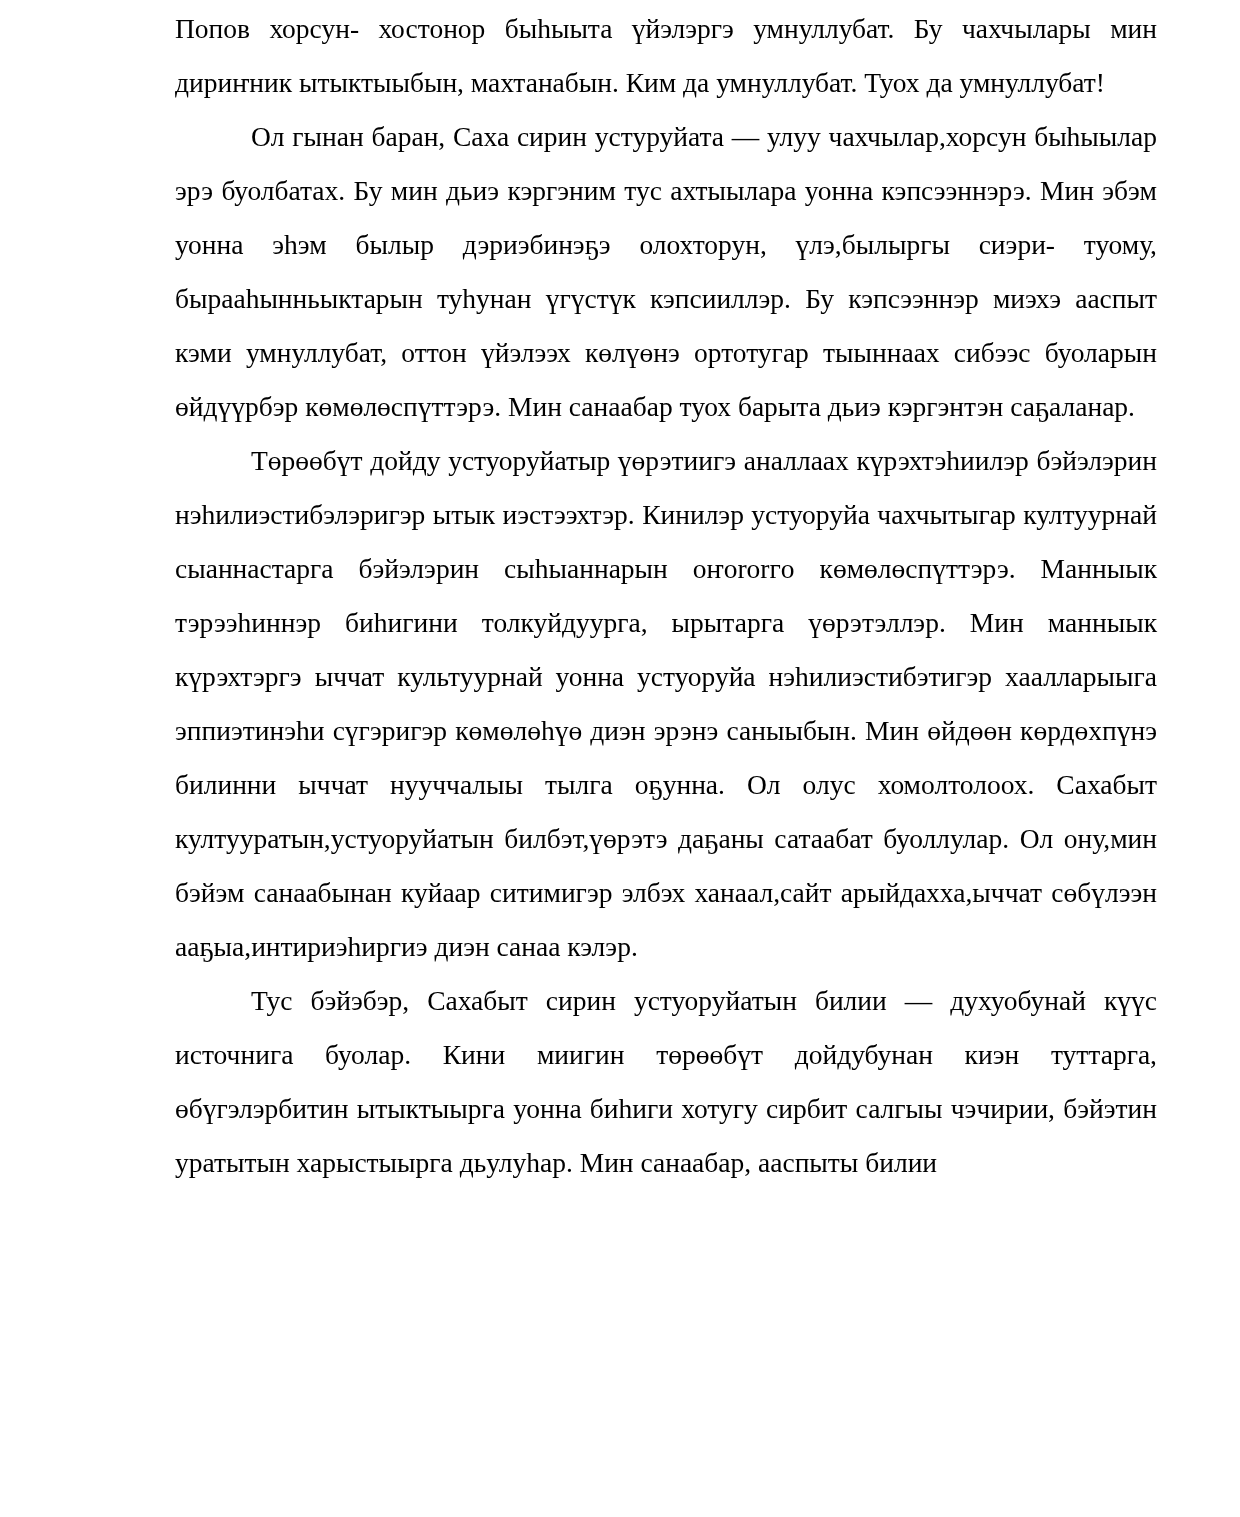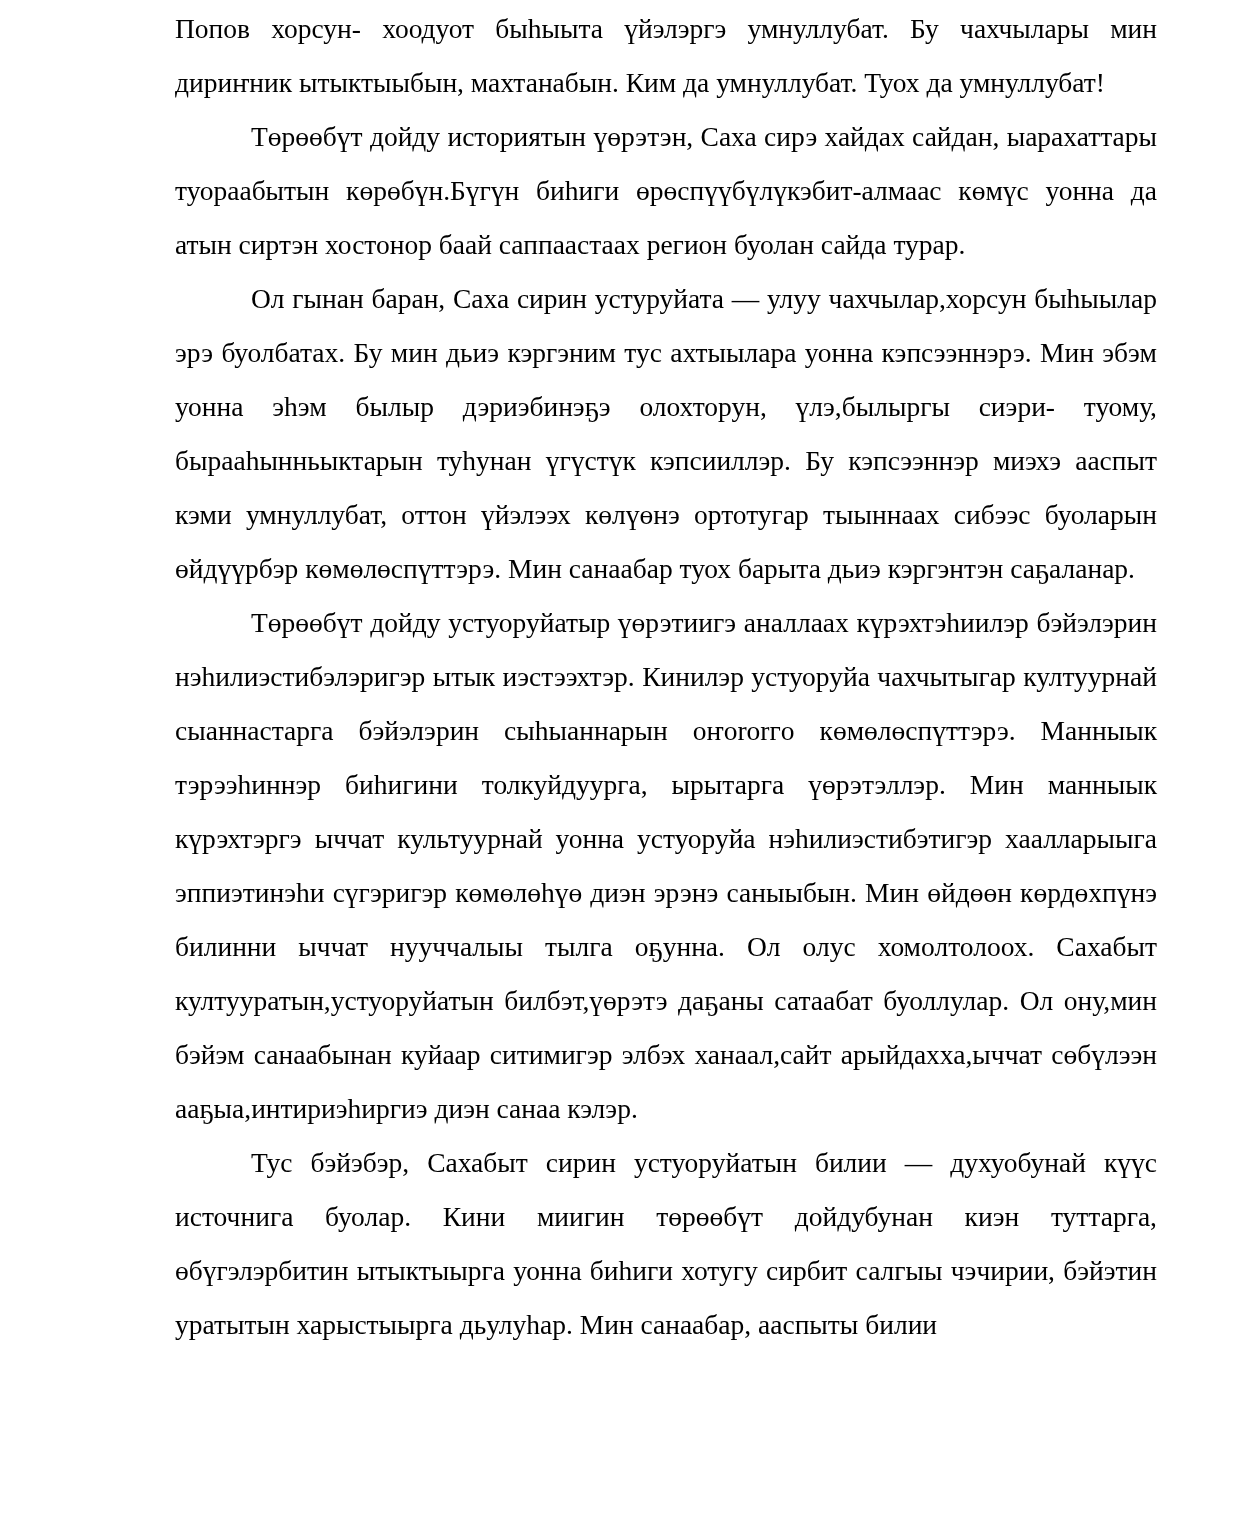--- a/index.html
+++ b/index.html
@@ -43,23 +43,22 @@
   p.body-para + p.body-para {
     margin-top: 0;
   }
 </style>
 </head>
 <body>
 
 <div class="page">
   <div class="text-column">
 
-    <p class="body-para no-indent">Попов хорсун- хоодуот быһыыта үйэлэргэ умнуллубат. Бу чахчылары мин дириҥник ытыктыыбын, махтанабын. Ким да умнуллубат. Туох да умнуллубат!</p>
+    <p class="body-para no-indent">Попов хорсун- хостонор быһыыта үйэлэргэ умнуллубат. Бу чахчылары мин дириҥник ытыктыыбын, махтанабын. Ким да умнуллубат. Туох да умнуллубат!</p>
 
-    <p class="body-para">Төрөөбүт дойду историятын үөрэтэн, Саха сирэ хайдах сайдан, ыарахаттары туораабытын көрөбүн.Бүгүн биһиги өрөспүүбүлүкэбит-алмаас көмүс уонна да атын сиртэн хостонор баай саппаастаах регион буолан сайда турар.</p>
 
     <p class="body-para">Ол гынан баран, Саха сирин устуруйата — улуу чахчылар,хорсун быһыылар эрэ буолбатах. Бу мин дьиэ кэргэним тус ахтыылара уонна кэпсээннэрэ. Мин эбэм уонна эһэм былыр дэриэбинэҕэ олохторун, үлэ,былыргы сиэри- туому, бырааһынньыктарын туһунан үгүстүк кэпсииллэр. Бу кэпсээннэр миэхэ ааспыт кэми умнуллубат, оттон үйэлээх көлүөнэ ортотугар тыыннаах сибээс буоларын өйдүүрбэр көмөлөспүттэрэ. Мин санаабар туох барыта дьиэ кэргэнтэн саҕаланар.</p>
 
     <p class="body-para">Төрөөбүт дойду устуоруйатыр үөрэтиигэ аналлаах күрэхтэһиилэр бэйэлэрин нэһилиэстибэлэригэр ытык иэстээхтэр. Кинилэр устуоруйа чахчытыгар култуурнай сыаннастарга бэйэлэрин сыһыаннарын оҥororгo көмөлөспүттэрэ. Манныык тэрээһиннэр биһигини толкуйдуурга, ырытарга үөрэтэллэр. Мин манныык күрэхтэргэ ыччат культуурнай уонна устуоруйа нэһилиэстибэтигэр хаалларыыга эппиэтинэһи сүгэригэр көмөлөһүө диэн эрэнэ саныыбын. Мин өйдөөн көрдөхпүнэ билинни ыччат нууччалыы тылга оҕунна. Ол олус хомолтолоох. Сахабыт култууратын,устуоруйатын билбэт,үөрэтэ даҕаны сатаабат буоллулар. Ол ону,мин бэйэм санаабынан куйаар ситимигэр элбэх ханаал,сайт арыйдахха,ыччат сөбүлээн ааҕыа,интириэһиргиэ диэн санаа кэлэр.</p>
 
     <p class="body-para">Тус бэйэбэр, Сахабыт сирин устуоруйатын билии — духуобунай күүс источнига буолар. Кини миигин төрөөбүт дойдубунан киэн туттарга, өбүгэлэрбитин ытыктыырга уонна биһиги хотугу сирбит салгыы чэчирии, бэйэтин уратытын харыстыырга дьулуһар. Мин санаабар, ааспыты билии</p>
 
   </div>
 </div>
 

